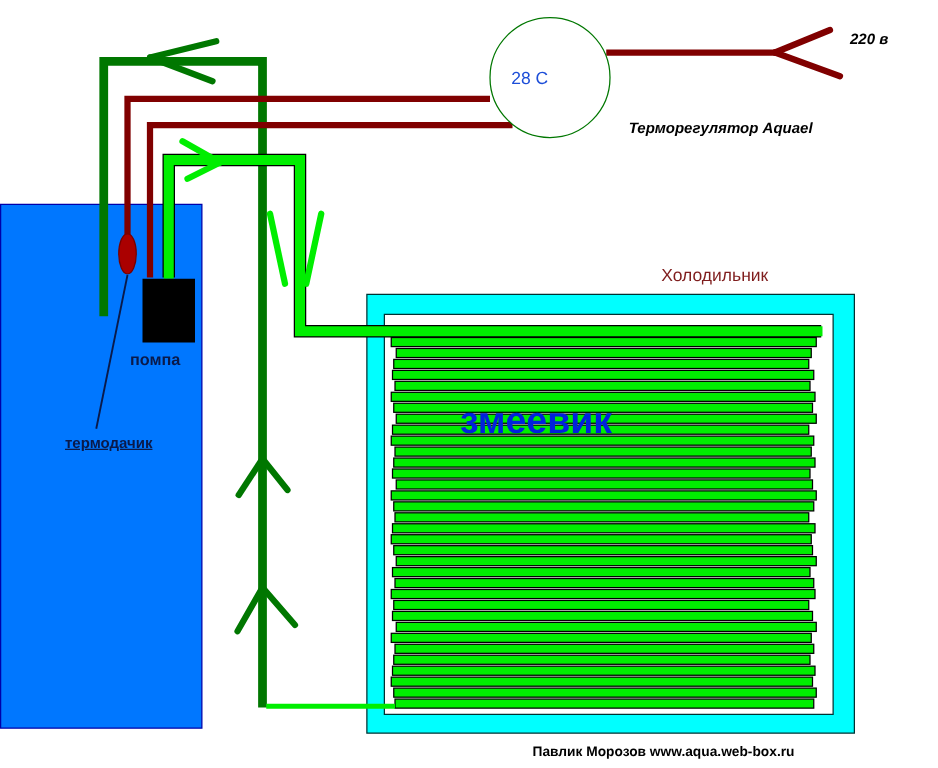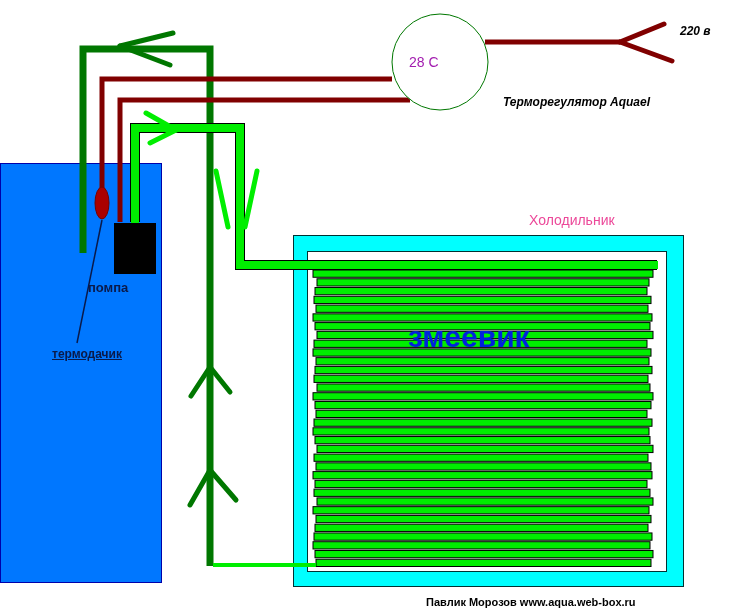--- a/index.html
+++ b/index.html
@@ -3,23 +3,23 @@
 <meta charset="utf-8">
 <style>
   html, body { margin: 0; padding: 0; background: #ffffff; }
   body { width: 750px; height: 614px; position: relative; overflow: hidden; font-family: "Liberation Sans", sans-serif; }
   svg#diagram { position: absolute; left: 0; top: 0; }
   .lbl { position: absolute; white-space: nowrap; }
   .bold { font-weight: bold; font-style: italic; }
   #lbl-volt { left: 680px; top: 24px; font-size: 12px; }
   #lbl-thermo { left: 503px; top: 95px; font-size: 12px; line-height: 14px; text-align: center; }
   #lbl-temp { left: 409px; top: 54px; font-size: 14px; }
-  #lbl-fridge { left: 529px; top: 212px; font-size: 14px; color: #ec4899; }
+  #lbl-fridge { left: 529px; top: 212px; font-size: 14px; color: #7f1d1d; }
   #lbl-coil { left: 368px; top: 320px; font-size: 30px; font-weight: bold; letter-spacing: 0px; }
-  #lbl-pump { left: 88px; top: 280px; font-size: 13px; font-weight: bold; }
+  #lbl-pump { left: 104px; top: 280px; font-size: 13px; font-weight: bold; }
   #lbl-sensor { left: 52px; top: 347px; font-size: 12px; font-weight: bold; text-decoration: underline; }
   #lbl-credit { left: 409px; top: 596px; font-size: 11px; font-weight: bold; padding-left: 17px; }
 </style>
 </head>
 <body>
 
 <svg id="diagram" width="750" height="614" viewBox="0 0 750 614" xmlns="http://www.w3.org/2000/svg">
 
   <rect x="0.5" y="163.5" width="161" height="419" fill="#0077ff" stroke="#0000aa" stroke-width="1"></rect>
 
@@ -100,22 +100,22 @@
   </g>
 
   <line x1="485" y1="42" x2="620" y2="42" stroke="#800000" stroke-width="5"></line>
   <g stroke="#800000" stroke-width="5" stroke-linecap="round" fill="none">
     <line x1="620" y1="42" x2="664" y2="24"></line>
     <line x1="620" y1="42" x2="672" y2="61"></line>
   </g>
   <circle cx="440" cy="62" r="48" fill="#ffffff" stroke="#007700" stroke-width="1"></circle>
 </svg>
 
-<div id="lbl-temp" class="lbl" style="color:#a21caf;">28 C</div>
+<div id="lbl-temp" class="lbl" style="color:#1d4ed8;">28 C</div>
 <div id="lbl-volt" class="lbl bold">220 в</div>
 <div id="lbl-thermo" class="lbl bold">
   <div>Терморегулятор Aquael</div>
 </div>
 <div id="lbl-fridge" class="lbl">Холодильник</div>
-<div id="lbl-coil" class="lbl" style="color:#0022dd;margin-left:40px;">змеевик</div>
+<div id="lbl-coil" class="lbl" style="color:#0022dd;">змеевик</div>
 <div id="lbl-pump" class="lbl" style="color:#0a1a4a;">помпа</div>
 <div id="lbl-sensor" class="lbl" style="color:#0a1a4a;">термодачик</div>
 <div id="lbl-credit" class="lbl">Павлик Морозов www.aqua.web-box.ru</div>
 
 </body></html>

